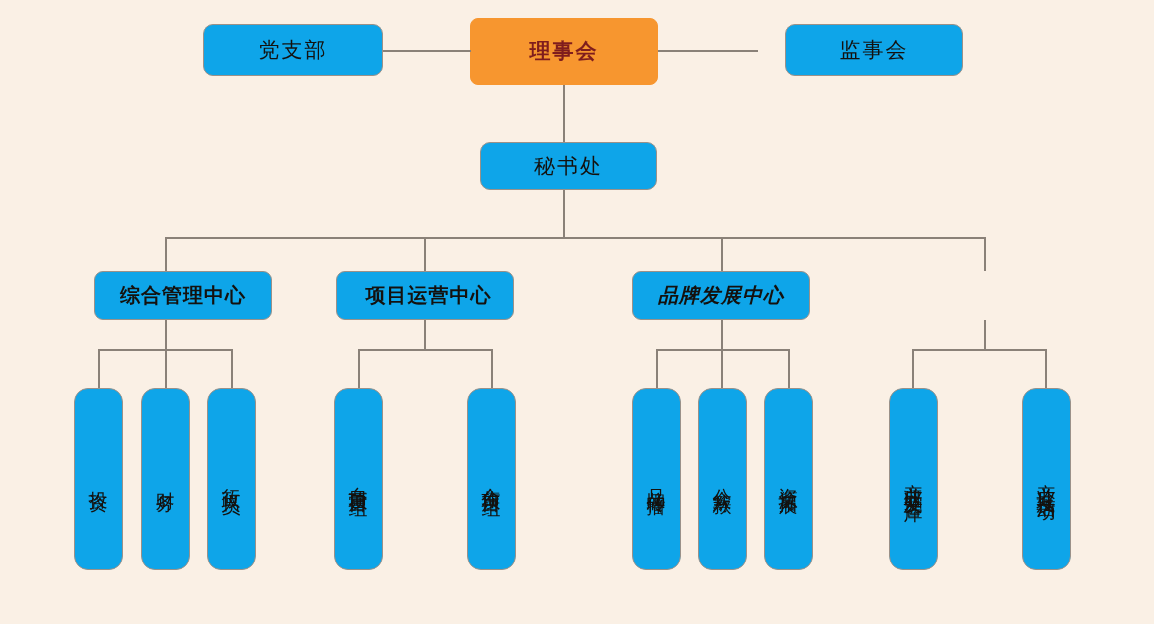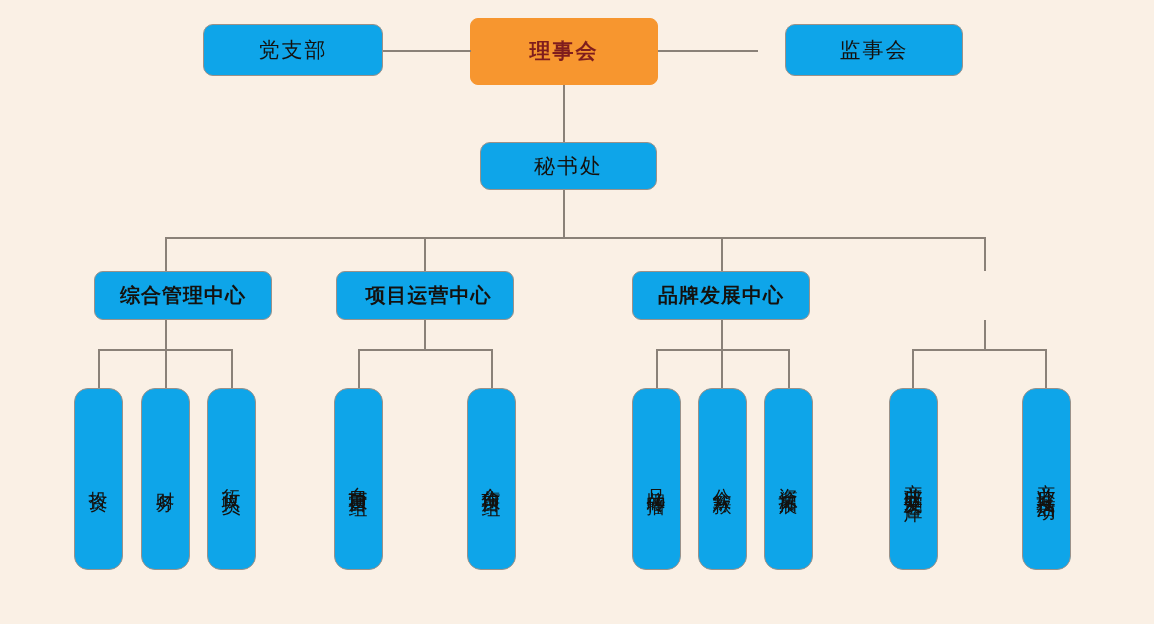--- a/index.html
+++ b/index.html
@@ -171,21 +171,21 @@
   <div class="conn v" style="left:358px; top:349px; height:40px;"></div>
   <div class="conn v" style="left:491px; top:349px; height:40px;"></div>
 
   <div class="node tier-leaf" style="left:334px; top:388px; width:49px; height:182px;">
     <span class="label">自营项目组</span>
   </div>
   <div class="node tier-leaf" style="left:467px; top:388px; width:49px; height:182px;">
     <span class="label">合作项目组</span>
   </div>
 
-  <div class="node tier-dept" style="left:632px; top:271px; width:178px;">
+  <div class="node tier-dept" style="left:632px; top:271px; width:178px;font-style:italic;">
     <span class="label">品牌发展中心</span>
   </div>
   <div class="conn v" style="left:721px; top:320px; height:30px;"></div>
   <div class="conn h" style="left:656px; top:349px; width:133px;"></div>
   <div class="conn v" style="left:656px; top:349px; height:40px;"></div>
   <div class="conn v" style="left:721px; top:349px; height:40px;"></div>
   <div class="conn v" style="left:788px; top:349px; height:40px;"></div>
 
   <div class="node tier-leaf" style="left:632px; top:388px; width:49px; height:182px;">
     <span class="label">品牌传播</span>

